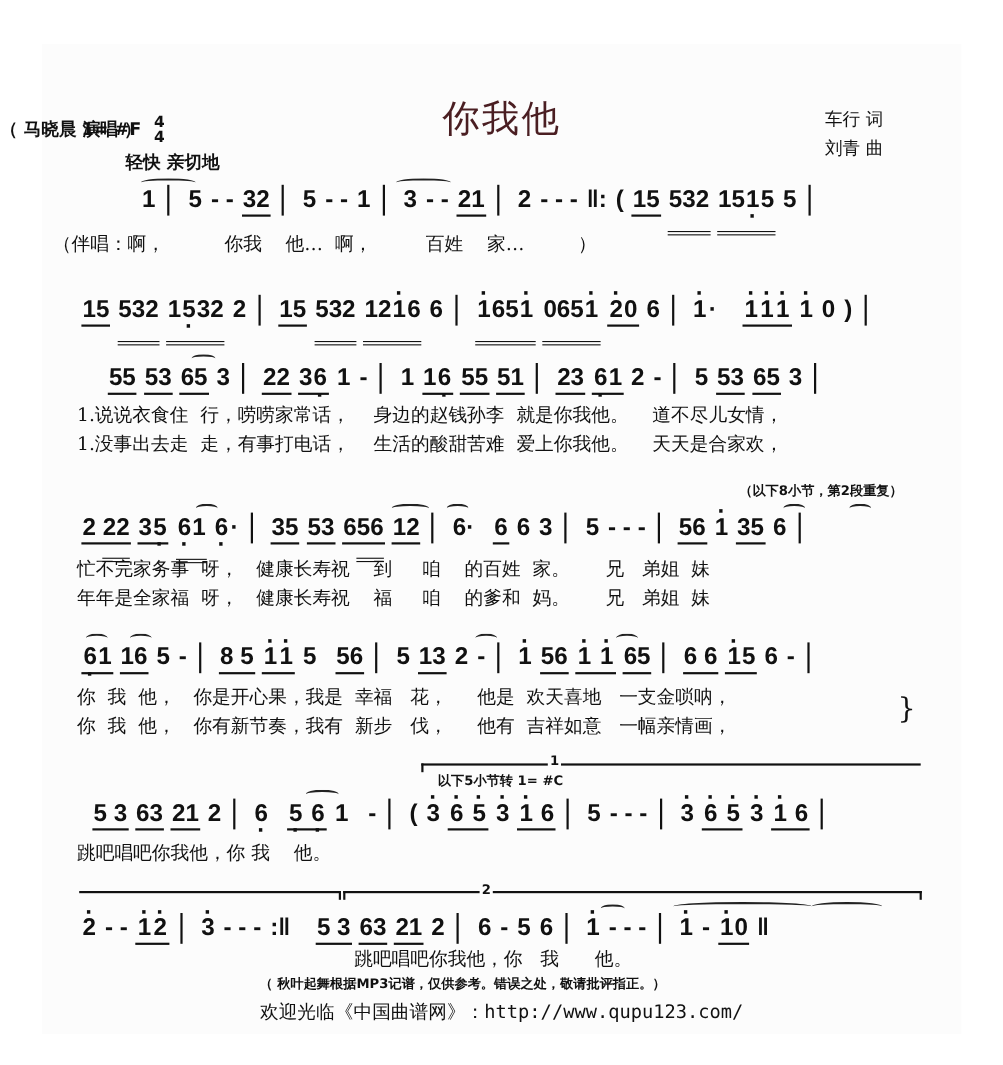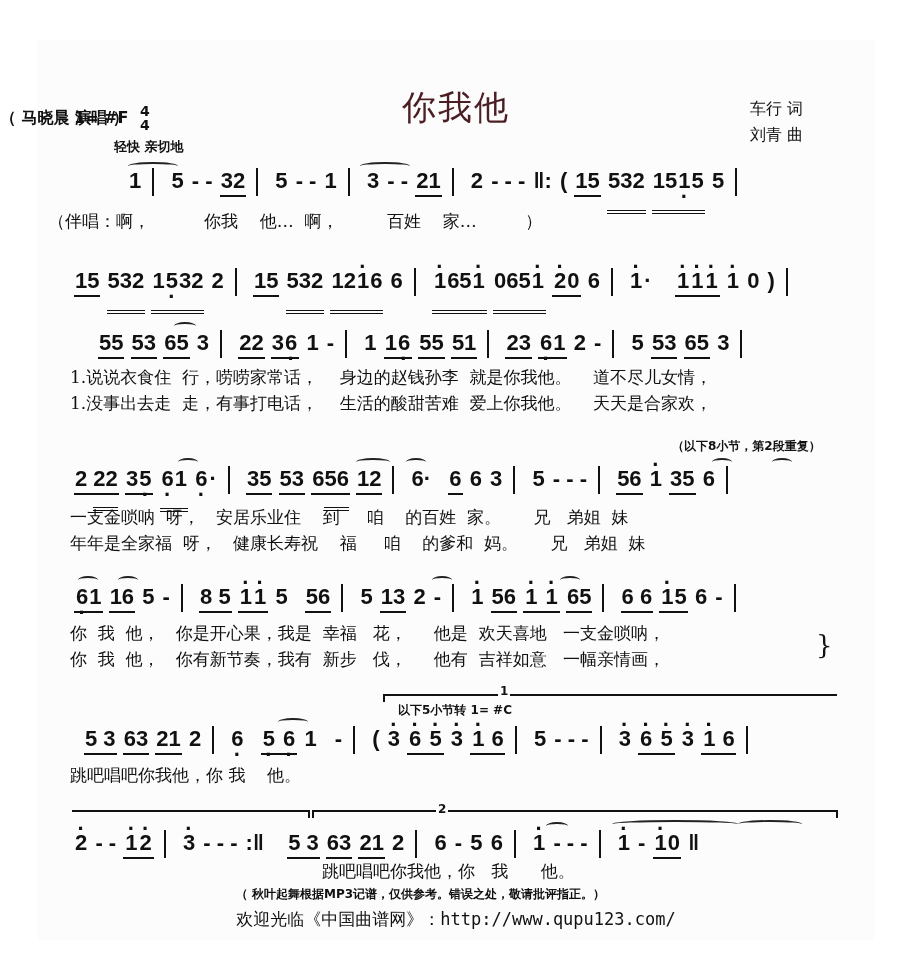--- a/index.html
+++ b/index.html
@@ -6,21 +6,21 @@
   body {
     width: 912px; height: 968px; background: #ffffff; position: relative; overflow: hidden;
     font-family: "DejaVu Sans", "Liberation Sans", sans-serif; color: #111;
   }
   .sheet { position: absolute; left: 38px; top: 40px; width: 836px; height: 900px; background: #fcfcfc; }
   .title { position: absolute; left: 0; width: 912px; top: 54px; text-align: center; font-size: 34px; color: #4a1e22; font-family: "DejaVu Serif", serif; letter-spacing: 2px; margin-top: 31px; }
   .singer { position: absolute; left: 0; width: 912px; top: 108px; text-align: left; font-size: 16px; font-weight: bold; }
   .credits { position: absolute; left: 750px; top: 96px; font-size: 16px; line-height: 26px; font-family: "DejaVu Serif", serif; }
   .key { position: absolute; left: 74px; top: 104px; font-size: 16px; font-weight: bold; }
   .tsig { display: inline-block; vertical-align: middle; text-align: center; line-height: 14px; font-size: 14px; margin-left: 6px; }
-  .tempo { position: absolute; left: 74px; top: 138px; font-size: 13px; font-weight: bold; padding-left: 40px; }
+  .tempo { position: absolute; left: 74px; top: 138px; font-size: 16px; font-weight: bold; padding-left: 40px; }
 
   .staff { position: absolute; left: 0; width: 912px; font-family: "Liberation Sans", sans-serif; font-weight: bold; font-size: 22px; white-space: nowrap; }
   .notes { position: absolute; }
   .n { display: inline-block; position: relative; padding: 0 1px; }
   .u { border-bottom: 2px solid #111; padding-bottom: 1px; }
   .uu { border-bottom: 4px double #111; padding-bottom: 16px; }
   .dt::before { content: "·"; position: absolute; left: 50%; top: -14px; transform: translateX(-50%); font-size: 22px; }
   .db::after { content: "·"; position: absolute; left: 50%; bottom: -16px; transform: translateX(-50%); font-size: 22px; }
   .bar { display: inline-block; width: 2px; height: 28px; background: #111; vertical-align: middle; margin: 0 10px; }
   .gap { display: inline-block; width: 10px; }
@@ -96,21 +96,21 @@
   <div class="tie" style="left:712px;top:-8px;width:20px;"></div>
   <div class="tie" style="left:772px;top:-8px;width:20px;"></div>
   <div class="notes" style="left:74px;">
     <span class="n u">2 <span class="uu">22</span></span> <span class="n u">3<span class="n db">5</span></span> <span class="n uu"><span class="n db">6</span>1</span> <span class="n db">6</span><span class="n">·</span><span class="bar"></span>
     <span class="n u">35</span> <span class="n u">53</span> <span class="n u">6<span class="uu">56</span></span> <span class="n u">12</span><span class="bar"></span>
     <span class="n">6·</span> <span class="gap"></span><span class="n u">6</span> <span class="n">6</span> <span class="n">3</span><span class="bar"></span>
     <span class="n">5</span> <span class="n">- - -</span><span class="bar"></span>
     <span class="n u">56</span> <span class="n dt">1</span> <span class="n u">35</span> <span class="n">6</span><span class="bar"></span>
   </div>
 </div>
-<div class="lyr" style="left:70px;top:506px;">一支金唢呐  呀，   安居乐业住    到     咱    的百姓  家。      兄   弟姐  妹</div>
+<div class="lyr" style="left:70px;top:506px;">忙不完家务事  呀，   健康长寿祝    到     咱    的百姓  家。      兄   弟姐  妹</div>
 <div class="lyr" style="left:70px;top:532px;">年年是全家福  呀，   健康长寿祝    福     咱    的爹和  妈。      兄   弟姐  妹</div>
 
 <div class="staff" style="top:584px;">
   <div class="tie" style="left:78px;top:-8px;width:20px;"></div>
   <div class="tie" style="left:118px;top:-8px;width:20px;"></div>
   <div class="tie" style="left:432px;top:-8px;width:20px;"></div>
   <div class="tie" style="left:560px;top:-8px;width:20px;"></div>
   <div class="notes" style="left:74px;">
     <span class="n u"><span class="n db">6</span>1</span> <span class="n u">16</span> <span class="n">5</span> <span class="n">-</span><span class="bar"></span>
     <span class="n u">8 5</span> <span class="n u"><span class="n dt">1</span><span class="n dt">1</span></span> <span class="n">5</span> <span class="gap"></span><span class="n u">56</span><span class="bar"></span>

